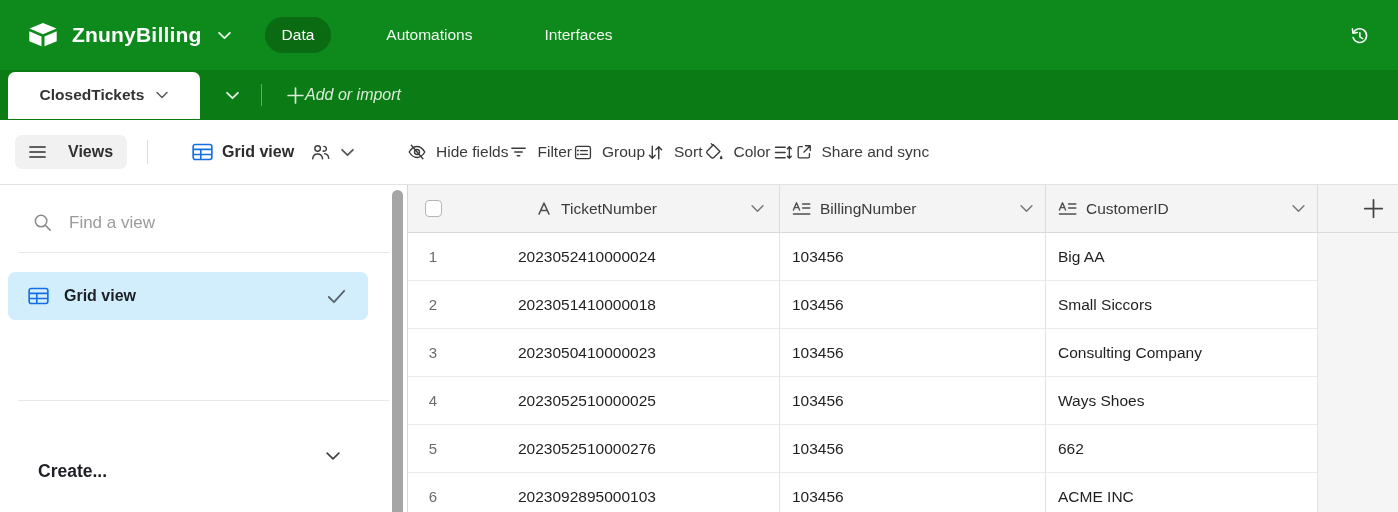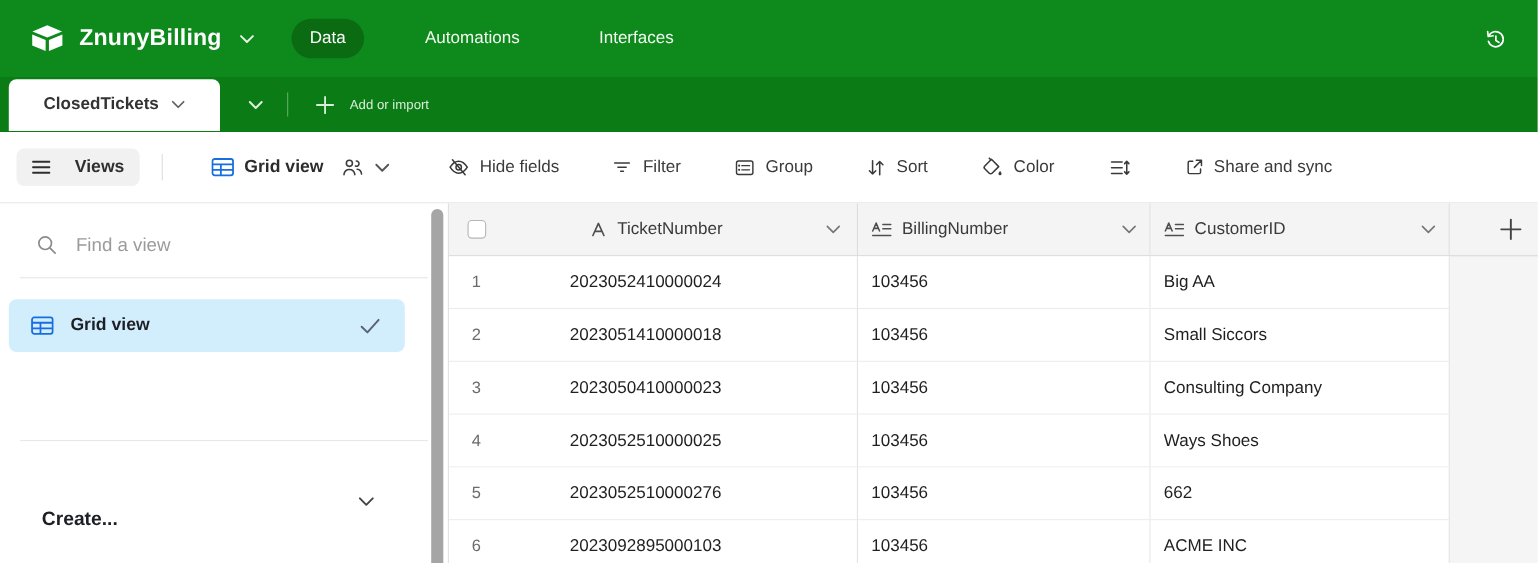--- a/index.html
+++ b/index.html
@@ -17,29 +17,29 @@
   .topbar-spacer { flex:1; }
   .history-btn { width:34px; height:34px; display:flex; align-items:center; justify-content:center; cursor:pointer; }
 
   
   .tabbar { height:50px; background:#0b7c15; display:flex; align-items:center; padding-left:8px; }
   .table-tab { background:#fff; height:47px; width:192px; border-radius:7px 7px 0 0; display:flex; align-items:center; justify-content:center; gap:12px; cursor:pointer; }
   .table-tab-label { font-size:15.5px; font-weight:700; color:#333; }
   .table-tab .chev { color:#5f5f5f; }
   .tab-expand { height:47px; display:flex; align-items:center; padding:0 22px 0 26px; color:#dff0df; cursor:pointer; }
   .tab-divider { width:1px; height:22px; background:rgba(255,255,255,.35); align-self:center; }
-  .add-import { height:47px; display:flex; align-items:center; gap:13px; margin-left:24px; color:#d8ecd8; font-size:12px; cursor:pointer; }
+  .add-import { height:47px; display:flex; align-items:center; margin-left:24px; color:#d8ecd8; font-size:16px; cursor:pointer;font-style:italic; }
 
   
   .toolbar { height:65px; background:#fff; border-bottom:1px solid #e2e2e2; display:flex; align-items:center; padding-left:15px; color:#3c3c3c; }
   .views-btn { display:flex; align-items:center; gap:22px; background:#f1f1f1; border-radius:7px; padding:8px 14px; font-size:16px; font-weight:700; color:#2f2f2f; cursor:pointer; }
   .tb-divider { width:1px; height:24px; background:#dcdcdc; margin-left:20px; }
   .view-switcher { display:flex; align-items:center; gap:9px; margin-left:44px; cursor:pointer; }
   .view-switcher-label { font-size:16px; font-weight:700; color:#2c2c2c; margin-right:6px; }
-  .tbtns { display:flex; align-items:center; margin-left:52px; gap:47px; }
+  .tbtns { display:flex; align-items:center; margin-left:52px; }
   .tbtn { display:flex; align-items:center; gap:8px; font-size:15.5px; color:#3a3a3a; cursor:pointer; white-space:nowrap; }
   .icon { display:inline-flex; align-items:center; justify-content:center; }
 
   
   .content { display:flex; height:327px; }
 
   
   .sidebar { width:407px; position:relative; background:#fff; flex-shrink:0; }
   .find-row { display:flex; align-items:center; margin:27px 0 0 32px; }
   .find-input { border:none; outline:none; margin-left:16px; font-size:17px; color:#333; width:230px; font-family:"Liberation Sans",sans-serif; }

